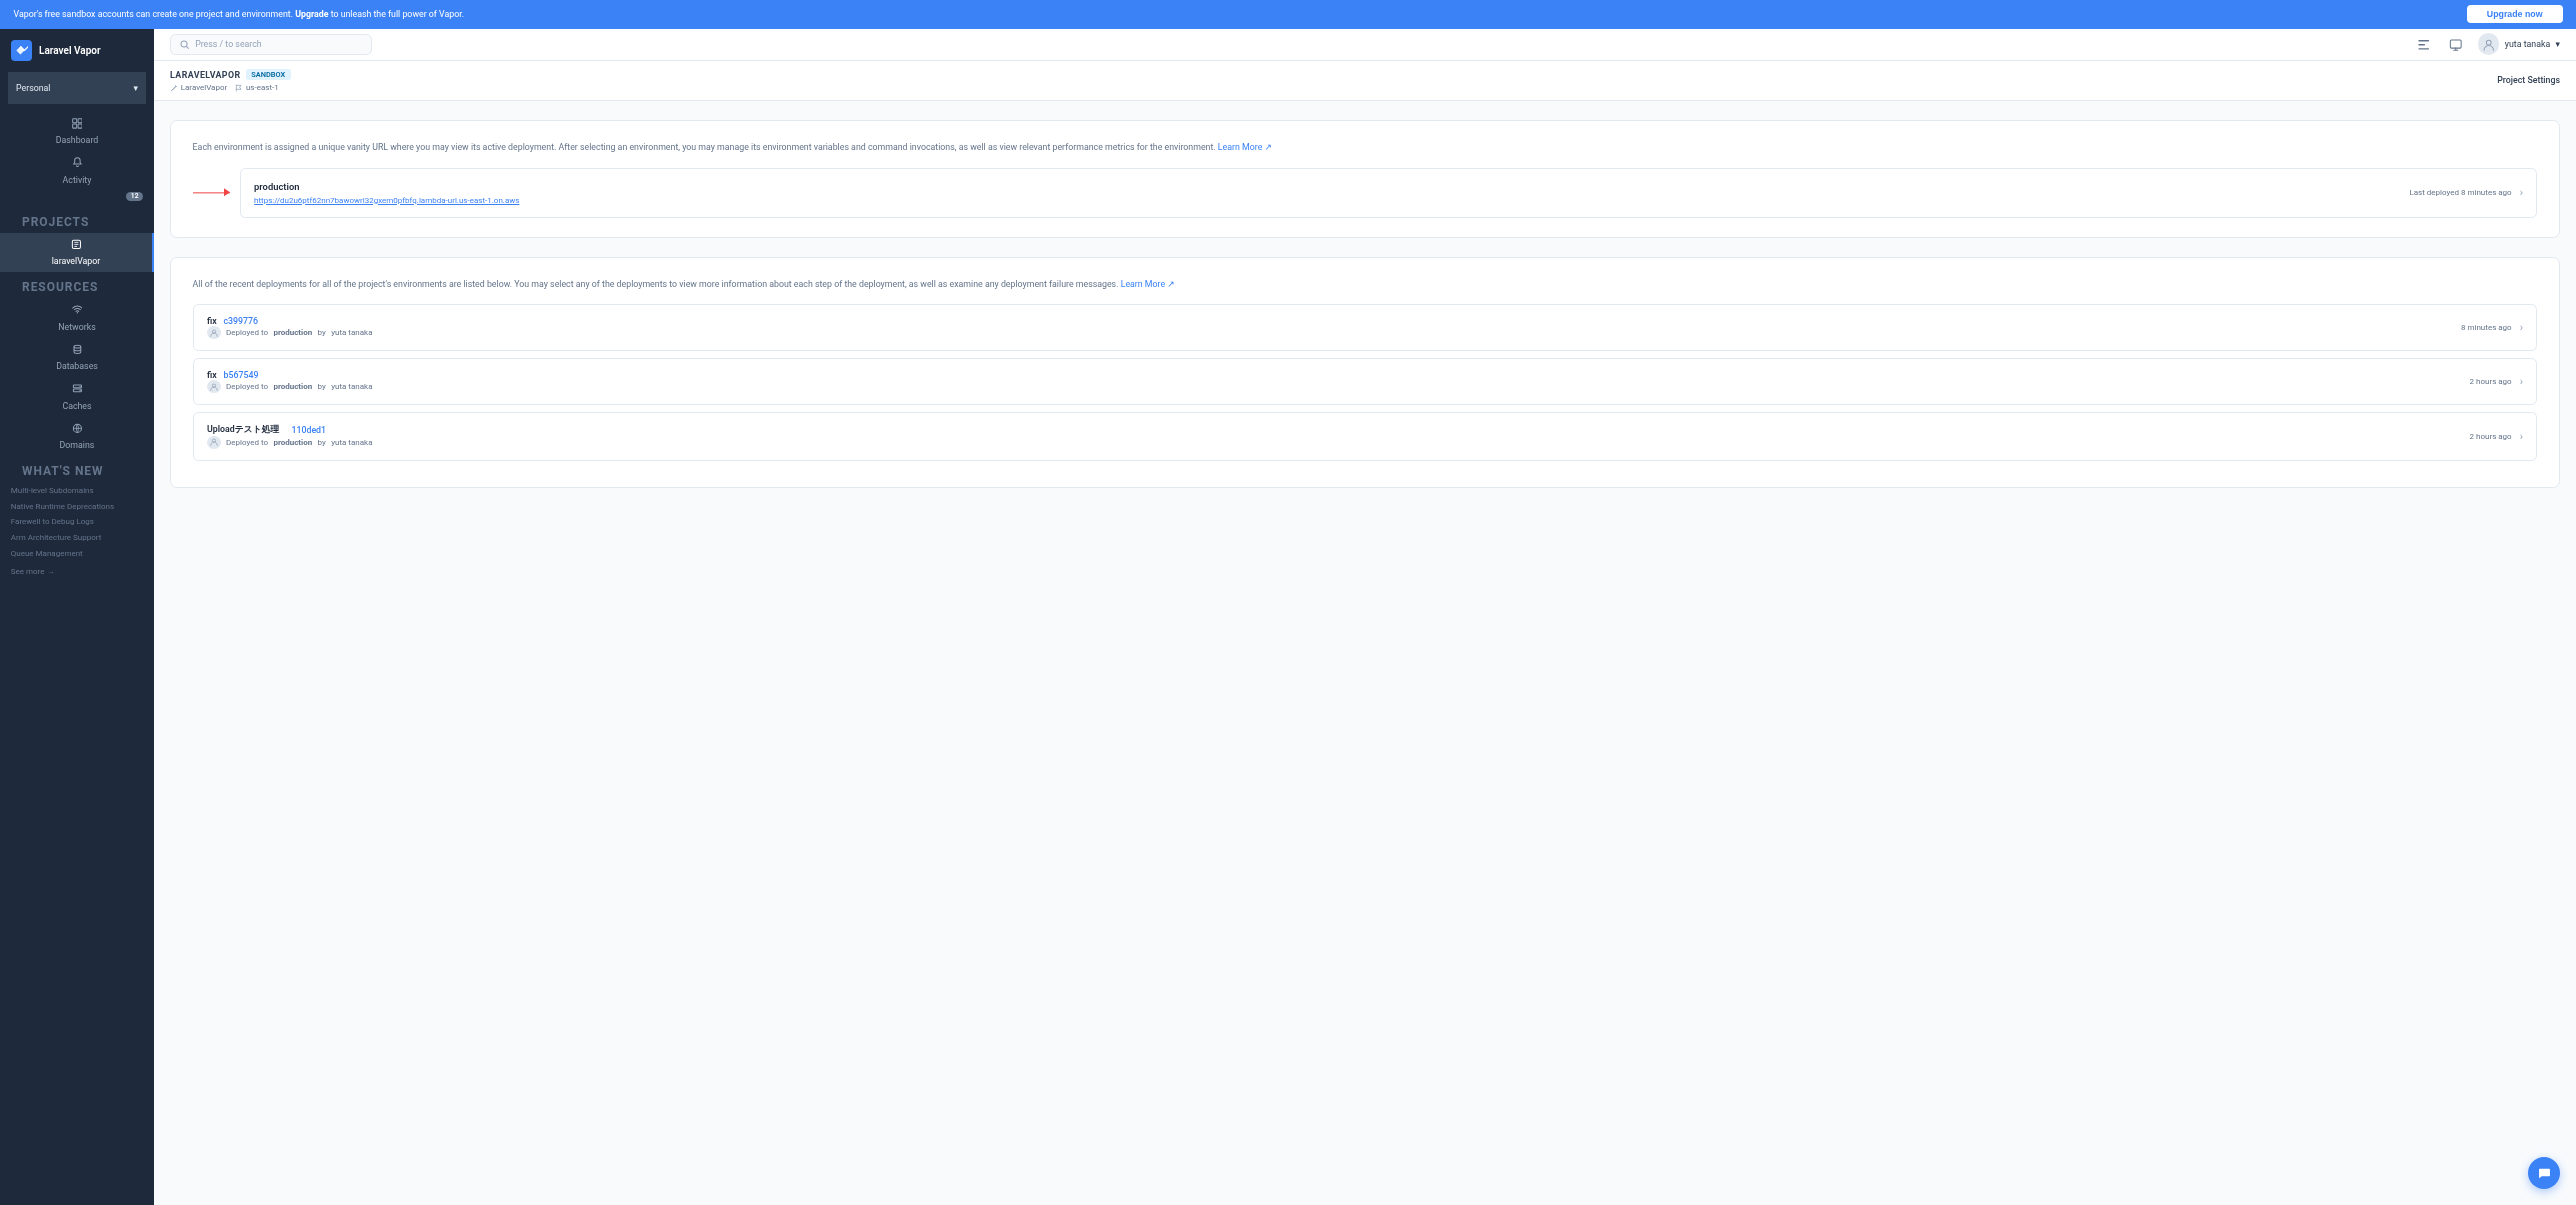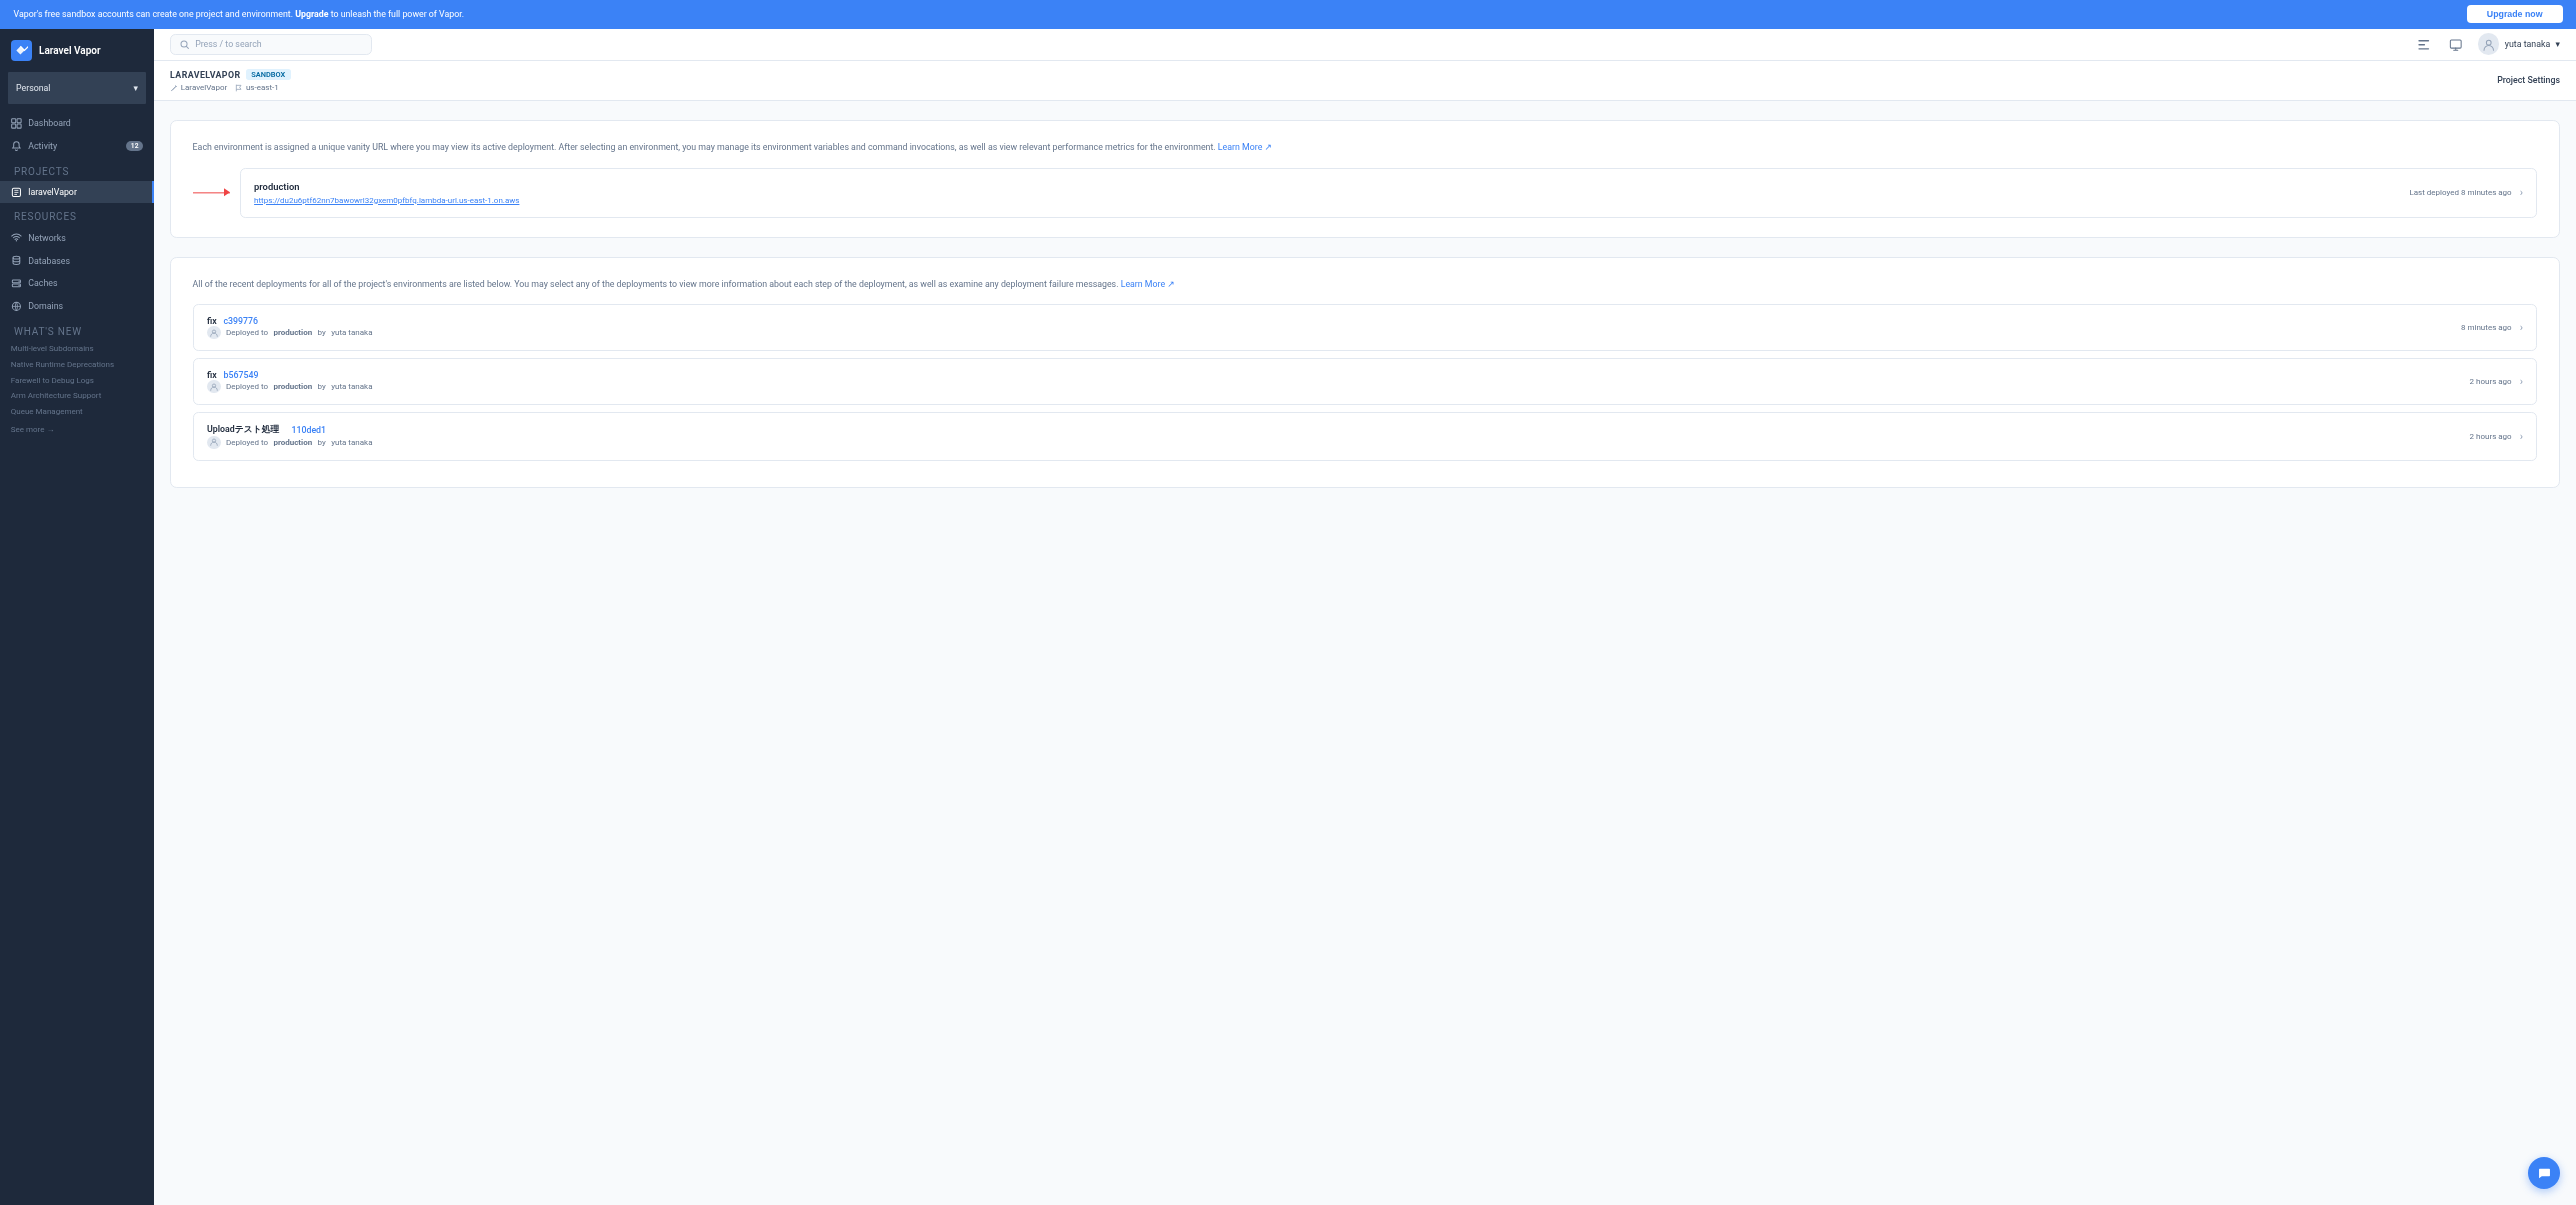--- a/index.html
+++ b/index.html
@@ -74,37 +74,38 @@
       border-radius: 1px;
       padding: 11px 8px;
       display: flex;
       align-items: center;
       justify-content: space-between;
       cursor: pointer;
       color: #e2e8f0;
       font-size: 8.8px;
     }
     .section-label {
-      font-size: 10px;
-      font-weight: 400;
+      font-size: 12px;
+      font-weight: 700;
       letter-spacing: 0.08em;
       text-transform: uppercase;
       color: #64748b;
-      padding: 8px 14px 4px;
+      padding: 8px 22px 4px;
     }
     .sidebar-item {
       display: flex;
       align-items: center;
       gap: 6.7px;
       padding: 6px 10.8px;
       font-size: 8.8px;
       color: #94a3b8;
       cursor: pointer;
       border-radius: 0;
       position: relative;
+      flex-direction: column;
     }
     .sidebar-item.active { background: #334155; color: white; border-right: 2px solid #3b82f6; }
     .sidebar-item .icon { width: 10.8px; height: 10.8px; display: flex; align-items: center; justify-content: center; flex-shrink: 0; }
     .badge {
       background: #64748b;
       color: white;
       border-radius: 6.7px;
       padding: 0.7px 4.7px;
       font-size: 6.7px;
       font-weight: 600;

